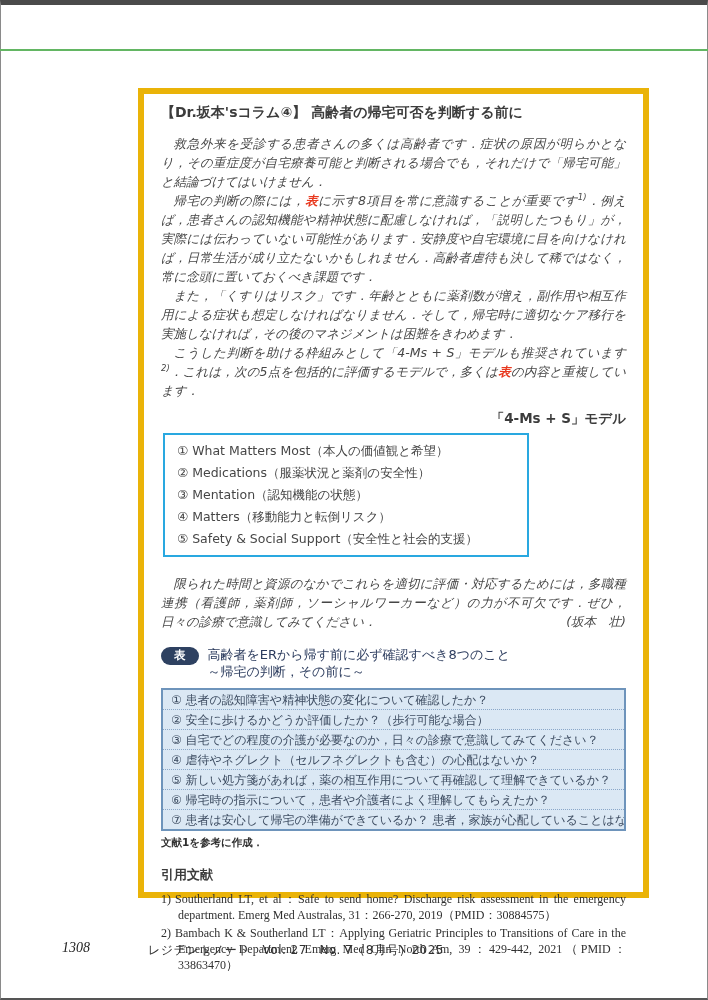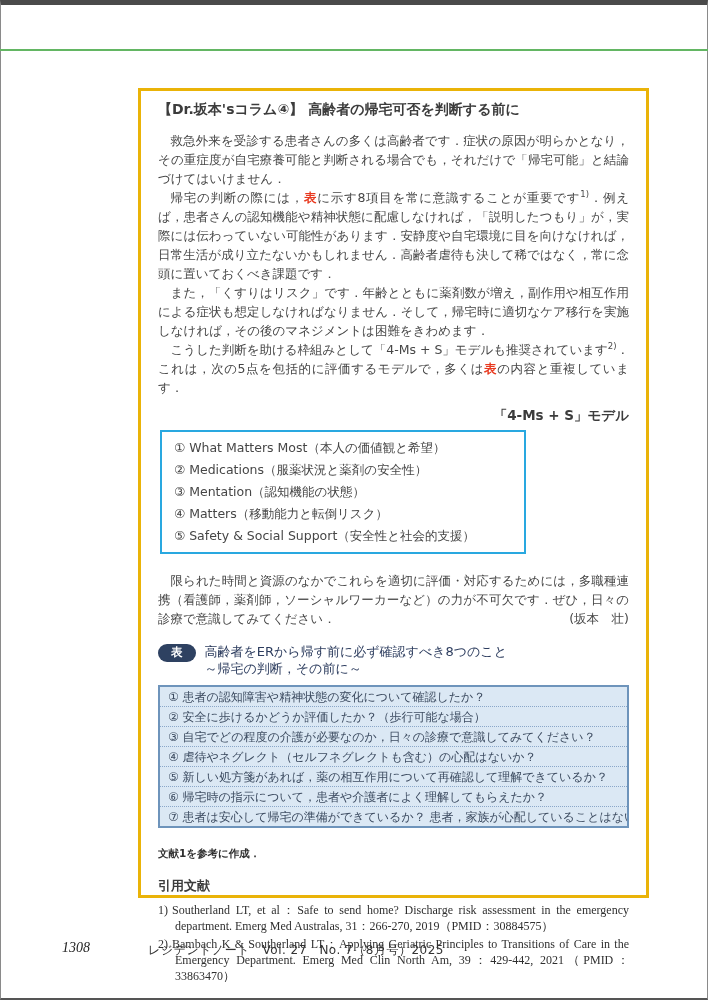--- a/index.html
+++ b/index.html
@@ -11,29 +11,29 @@
   .page-frame{
     position:absolute;inset:0;box-sizing:border-box;
     border-top:5px solid #4a4a4a;border-left:1px solid #8a8a8a;
     border-right:1px solid #8a8a8a;border-bottom:2px solid #555555;
   }
   .green-rule{
     position:absolute;left:0;top:49px;width:708px;height:2px;background:#63b663;
   }
   .column-box{
     position:absolute;left:138px;top:88px;width:511px;height:810px;
-    box-sizing:border-box;border:3px solid #eab308;
+    box-sizing:border-box;border:6px solid #eab308;
     padding:10px 17px 13px 17px;background:#ffffff;
   }
   .col-title{
     font-size:14px;font-weight:bold;color:#3c3c3c;margin:0 0 12px 0;letter-spacing:0;
   }
   .body-p{
     font-size:12.5px;line-height:19px;color:#464646;margin:0;
-    text-indent:1em;text-align:justify;
+    text-indent:1em;text-align:justify;font-style:italic;
   }
   .inline-table-ref{color:#e8391f;font-weight:bold;}
   sup.fnote{font-size:8.5px;line-height:0;vertical-align:super;}
   .model-heading{
     font-size:13.5px;font-weight:bold;color:#3c3c3c;margin:10px 0 5px 0;text-align:right;
   }
   .model-box{
     box-sizing:border-box;width:366px;border:2px solid #29a8e0;
     padding:5px 12px;margin:0 0 0 2px;
   }
@@ -54,21 +54,21 @@
   .check-table{
     box-sizing:border-box;margin-top:8px;width:100%;
     background:#dbe8f4;border:2px solid #6e94bb;
   }
   .check-row{
     font-size:12px;line-height:14px;color:#3d4c61;padding:3px 8px 2px 8px;
     border-top:1px dotted #8aa7c9;white-space:nowrap;overflow:hidden;
   }
   .check-row:first-child{border-top:none;}
   .table-caption{
-    font-size:10.5px;font-weight:bold;color:#2f2f2f;margin-top:19px;
+    font-size:10.5px;font-weight:bold;color:#2f2f2f;margin-top:5px;
   }
   .refs-section{margin-top:16px;}
   .refs-heading{font-size:13px;font-weight:bold;color:#3c3c3c;margin:0 0 7px 0;}
   .ref-item{
     font-family:"Liberation Serif","DejaVu Serif",serif;
     font-size:12px;line-height:16px;color:#2f2f2f;
     padding-left:17px;text-indent:-17px;text-align:justify;margin-bottom:2px;
   }
   .ref-marker{padding-right:4px;}
   .footer-page-number{

